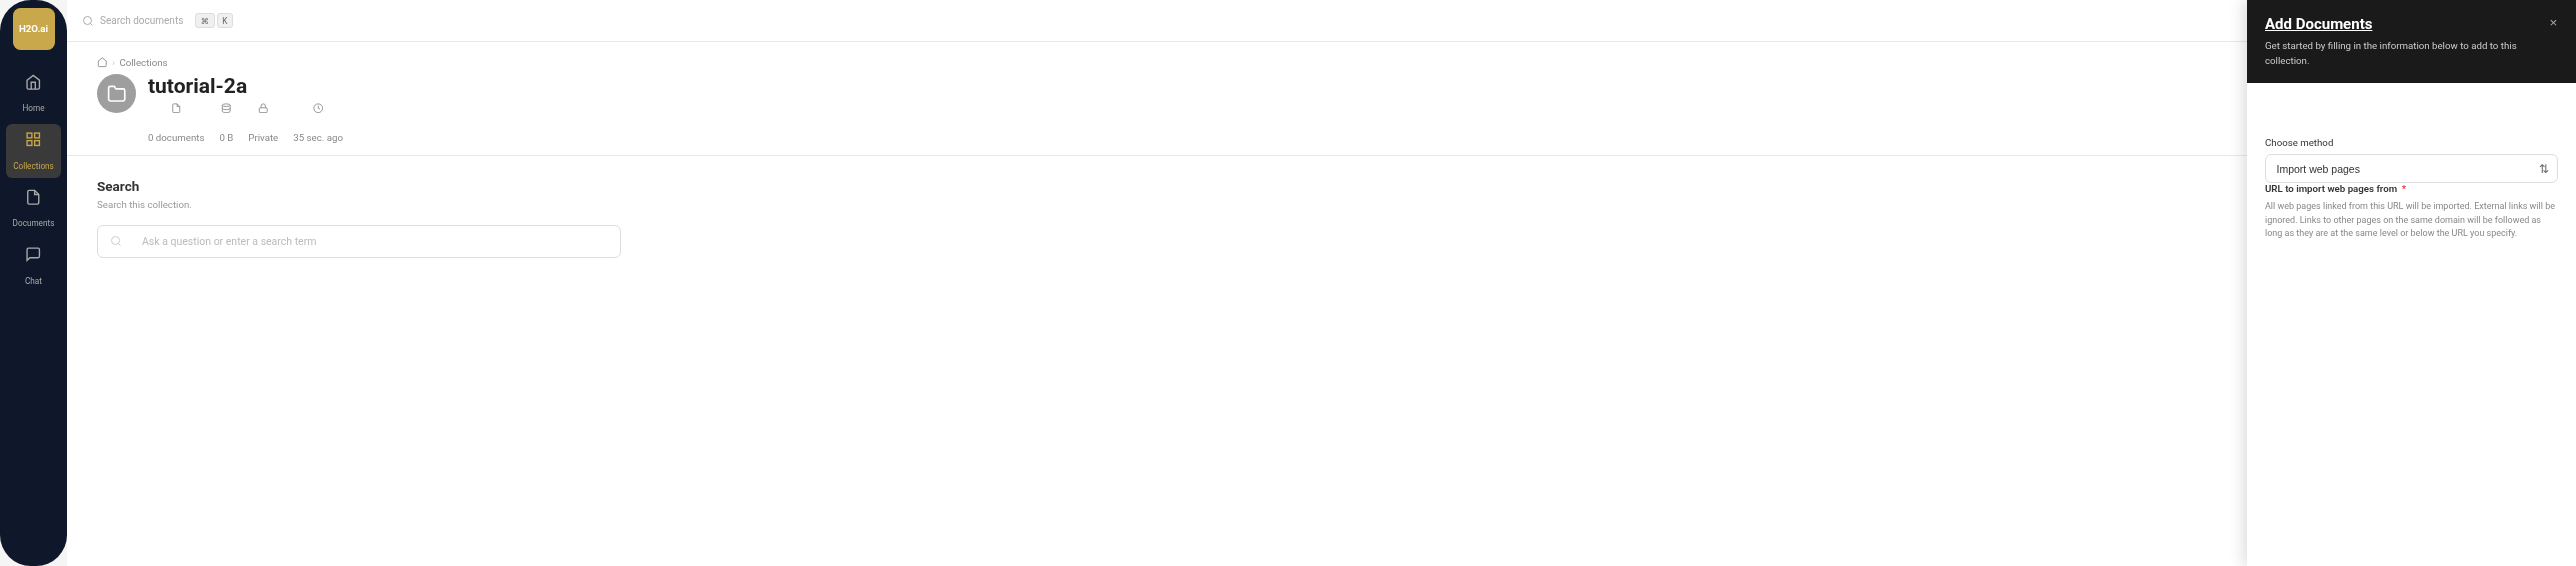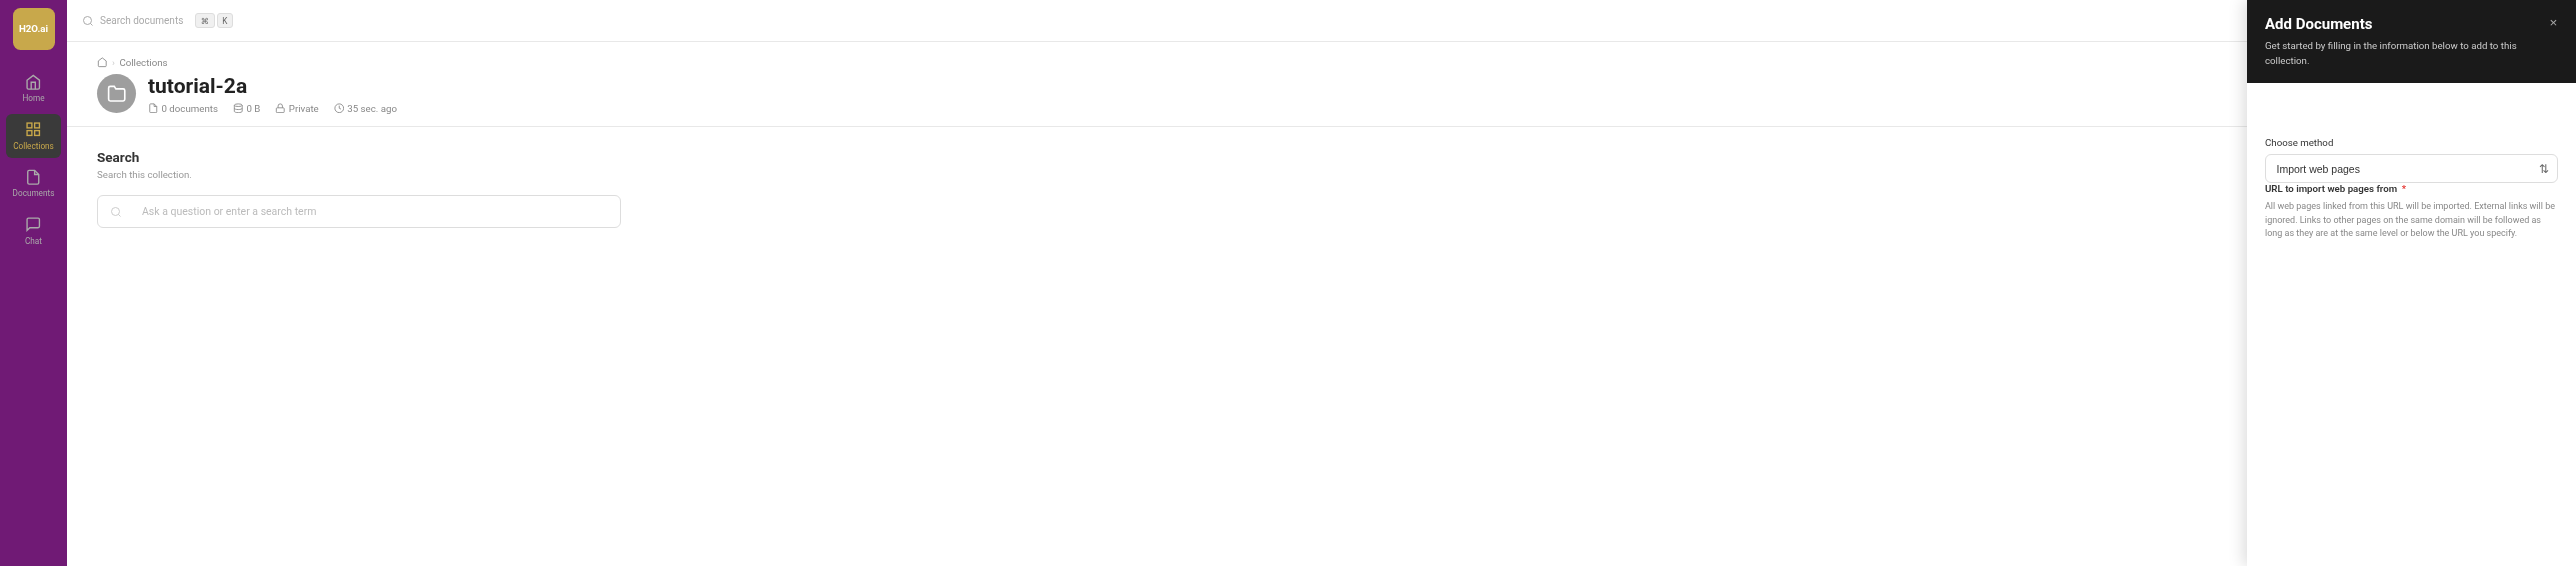--- a/index.html
+++ b/index.html
@@ -7,26 +7,27 @@
       font-family: -apple-system, BlinkMacSystemFont, 'Segoe UI', Roboto, sans-serif;
       background: #f5f5f5;
       display: flex;
       height: 100vh;
       overflow: hidden;
     }
 
     
     .sidebar {
       width: 67px;
-      background: #701a75;
+      background: #0f172a;
       display: flex;
       flex-direction: column;
       align-items: center;
       padding: 7.5px 0;
       flex-shrink: 0;
+      border-radius: 31px;
     }
     .sidebar-logo {
       width: 42px;
       height: 42px;
       background: #c8a84b;
       border-radius: 7.5px;
       display: flex;
       align-items: center;
       justify-content: center;
       margin-bottom: 15px;
@@ -42,21 +43,21 @@
     .sidebar-item {
       display: flex;
       flex-direction: column;
       align-items: center;
       justify-content: center;
       width: 100%;
       padding: 7.5px 0;
       cursor: pointer;
       color: #aaa;
       font-size: 8.2px;
-      gap: 3px;
+      gap: 13px;
       border-radius: 6px;
       margin: 1.5px 6px;
       width: calc(100% - 12px);
     }
     .sidebar-item.active { background: #3a3a3a; color: #c8a84b; }
     .sidebar-item svg { width: 16.5px; height: 16.5px; }
     .sidebar-item-label { font-size: 8.2px; }
 
     
     .main-content {
@@ -140,21 +141,22 @@
     .collection-meta {
       display: flex;
       align-items: center;
       gap: 15px;
       color: #888;
       font-size: 9.7px;
     }
     .meta-item {
       display: flex;
       align-items: center;
-      gap: 3px;
+      gap: 19px;
+      flex-direction: column;
     }
     .meta-item svg { width: 10.5px; height: 10.5px; }
 
     
     .page-body {
       padding: 22.4px 30px;
       flex: 1;
       overflow-y: auto;
     }
     .section-title {
@@ -215,20 +217,21 @@
     .panel-header {
       background: #1a1a1a;
       color: #fff;
       padding: 15px 18px;
       position: relative;
     }
     .panel-title {
       font-size: 15px;
       font-weight: 700;
       margin-bottom: 6px;
+      text-decoration: underline;
     }
     .panel-subtitle {
       font-size: 9.7px;
       color: #ccc;
       line-height: 1.5;
     }
     .panel-close {
       position: absolute;
       top: 12px;
       right: 12px;

